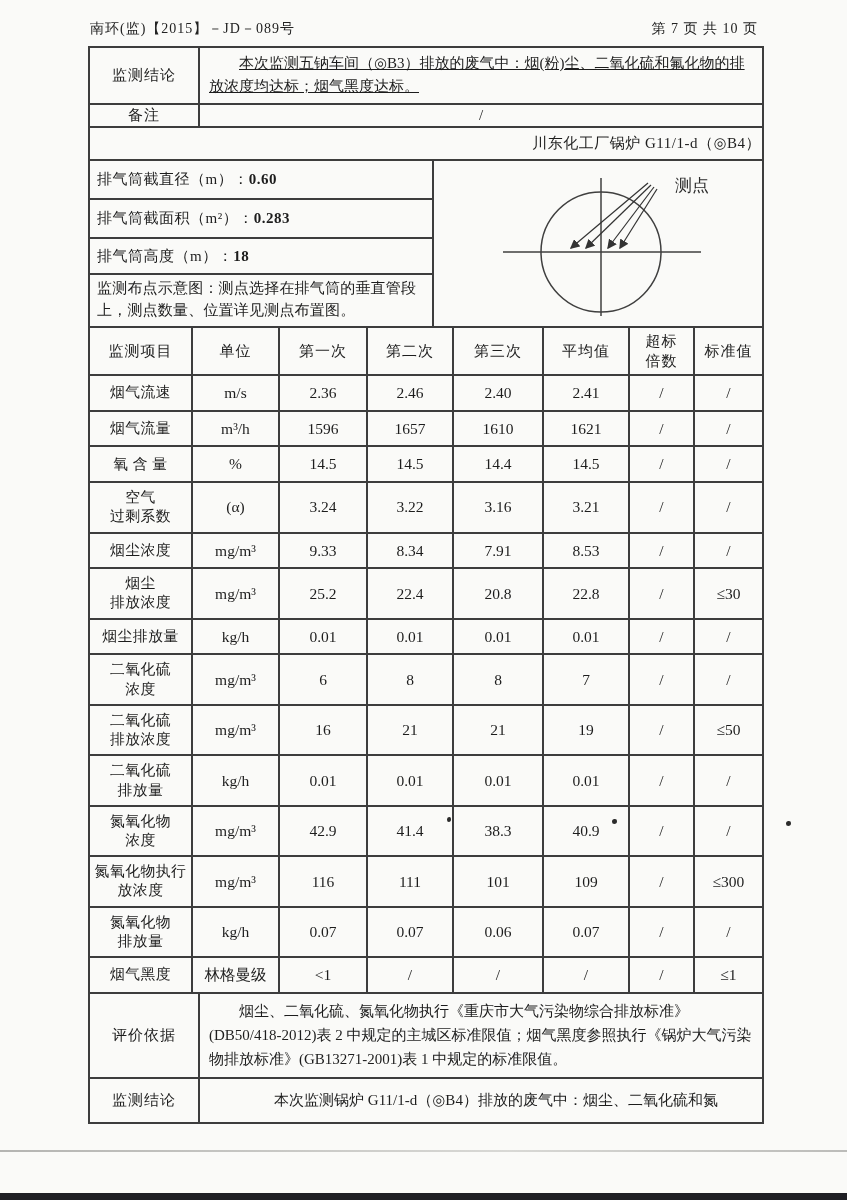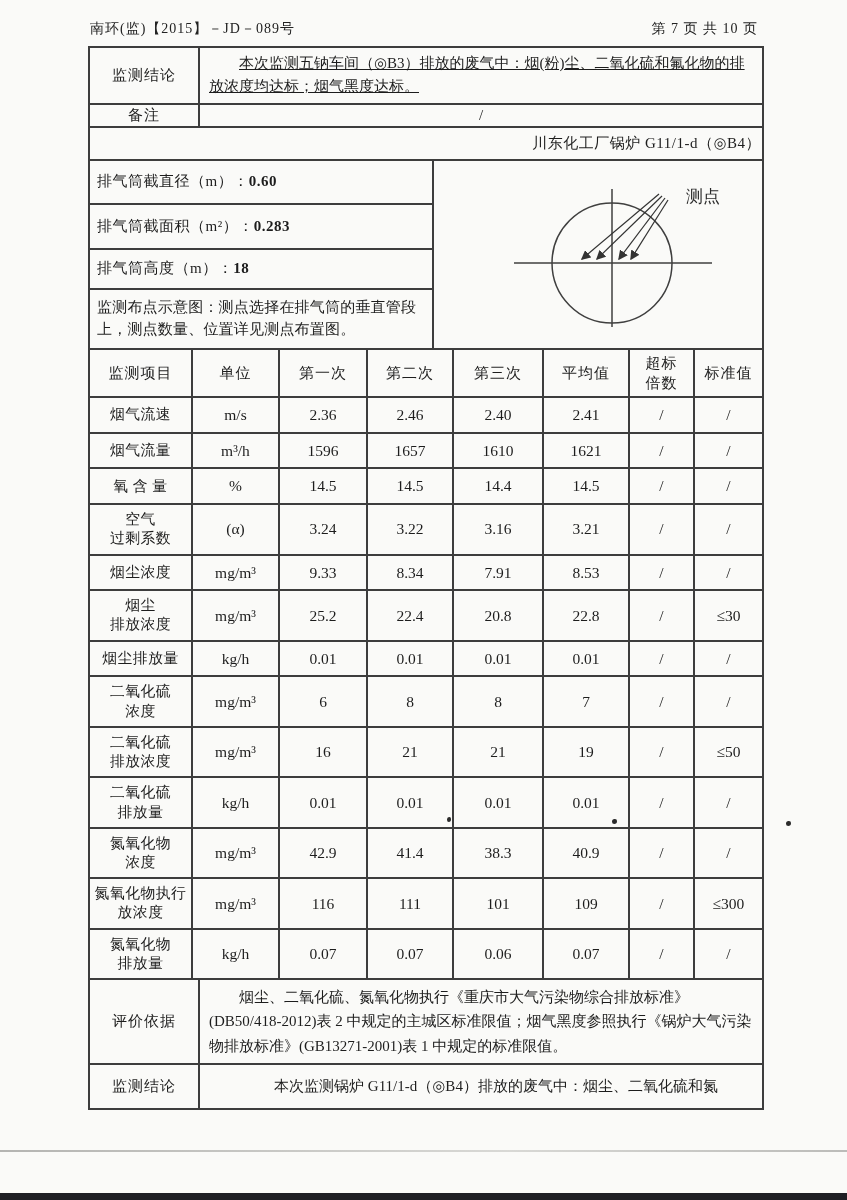--- a/index.html
+++ b/index.html
@@ -38,21 +38,21 @@
   .row-tall td { height:52px; }
   .row-short td { height:14px; }
 
   
   .title-cell { height:33px; text-align:right; font-weight:bold; font-size:16px; letter-spacing:0.5px; }
 
   
   .stack-label-cell { padding:2px 4px 2px 7px; letter-spacing:0.5px; }
   .stack-label-cell .val { font-weight:bold; }
   .stack-note { font-size:14.6px; line-height:1.45; letter-spacing:0.2px; }
-  .diagram-cell { padding:16px; vertical-align:top; }
+  .diagram-cell { padding:5px; vertical-align:top; }
 
   
   .main-tbl th { padding:3px 0; line-height:1.35; white-space:pre-line; letter-spacing:1px; height:44px; }
   .main-tbl td { text-align:center; padding:6px 2px; line-height:1.4; font-size:15.5px; }
   .main-tbl td:first-child { white-space:pre-line; line-height:1.3; font-size:14.8px; letter-spacing:0.5px; padding:5px 2px; }
 
   
   .eval-text { padding:5px 9px; line-height:1.62; text-align:left; font-size:15px; }
   .eval-text .indent { text-indent:2em; }
   .concl-row td { height:37px; }
@@ -308,20 +308,30 @@
           <td>氮氧化物
 排放量</td>
           <td>kg/h</td>
           <td>0.07</td>
           <td>0.07</td>
           <td>0.06</td>
           <td>0.07</td>
           <td>/</td>
           <td>/</td>
         </tr>
+        <tr>
+          <td>烟气黑度</td>
+          <td>林格曼级</td>
+          <td>&lt;1</td>
+          <td>/</td>
+          <td>/</td>
+          <td>/</td>
+          <td>/</td>
+          <td>≤1</td>
+        </tr>
       </tbody>
   </table>
 
   <table class="tbl">
     <colgroup>
         <col style="width:110px">
         <col>
       </colgroup>
     <tbody>
         <tr>

